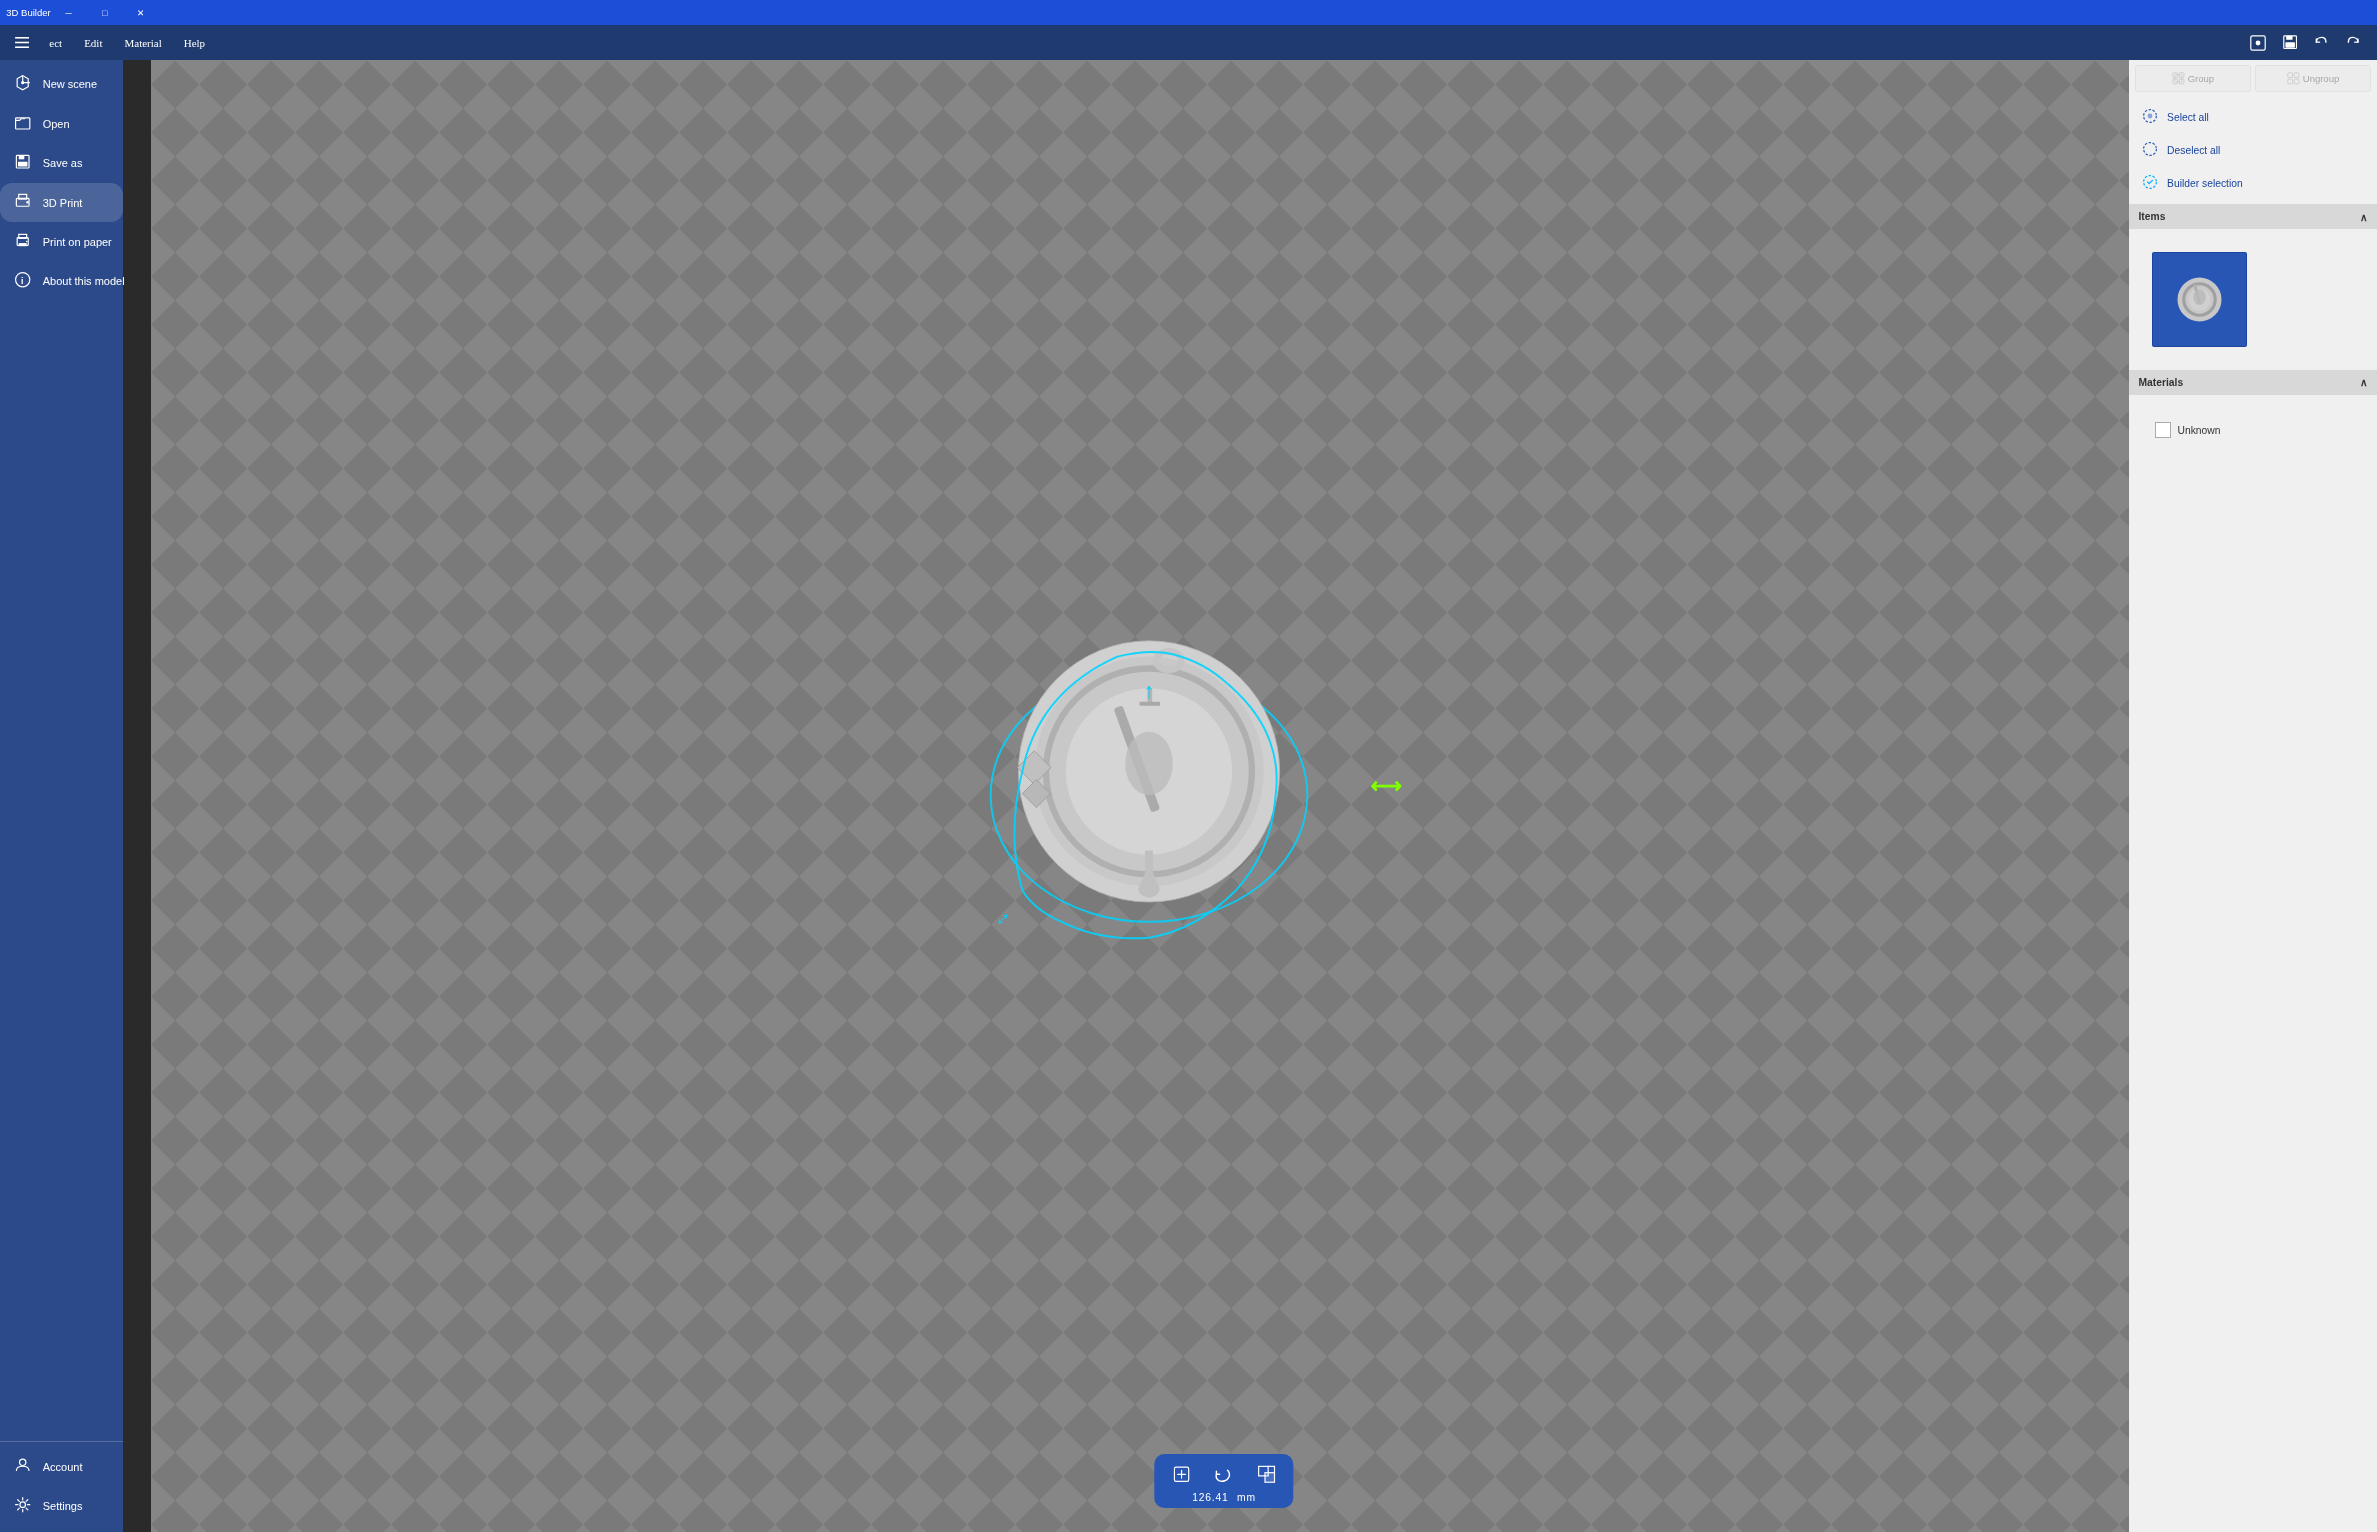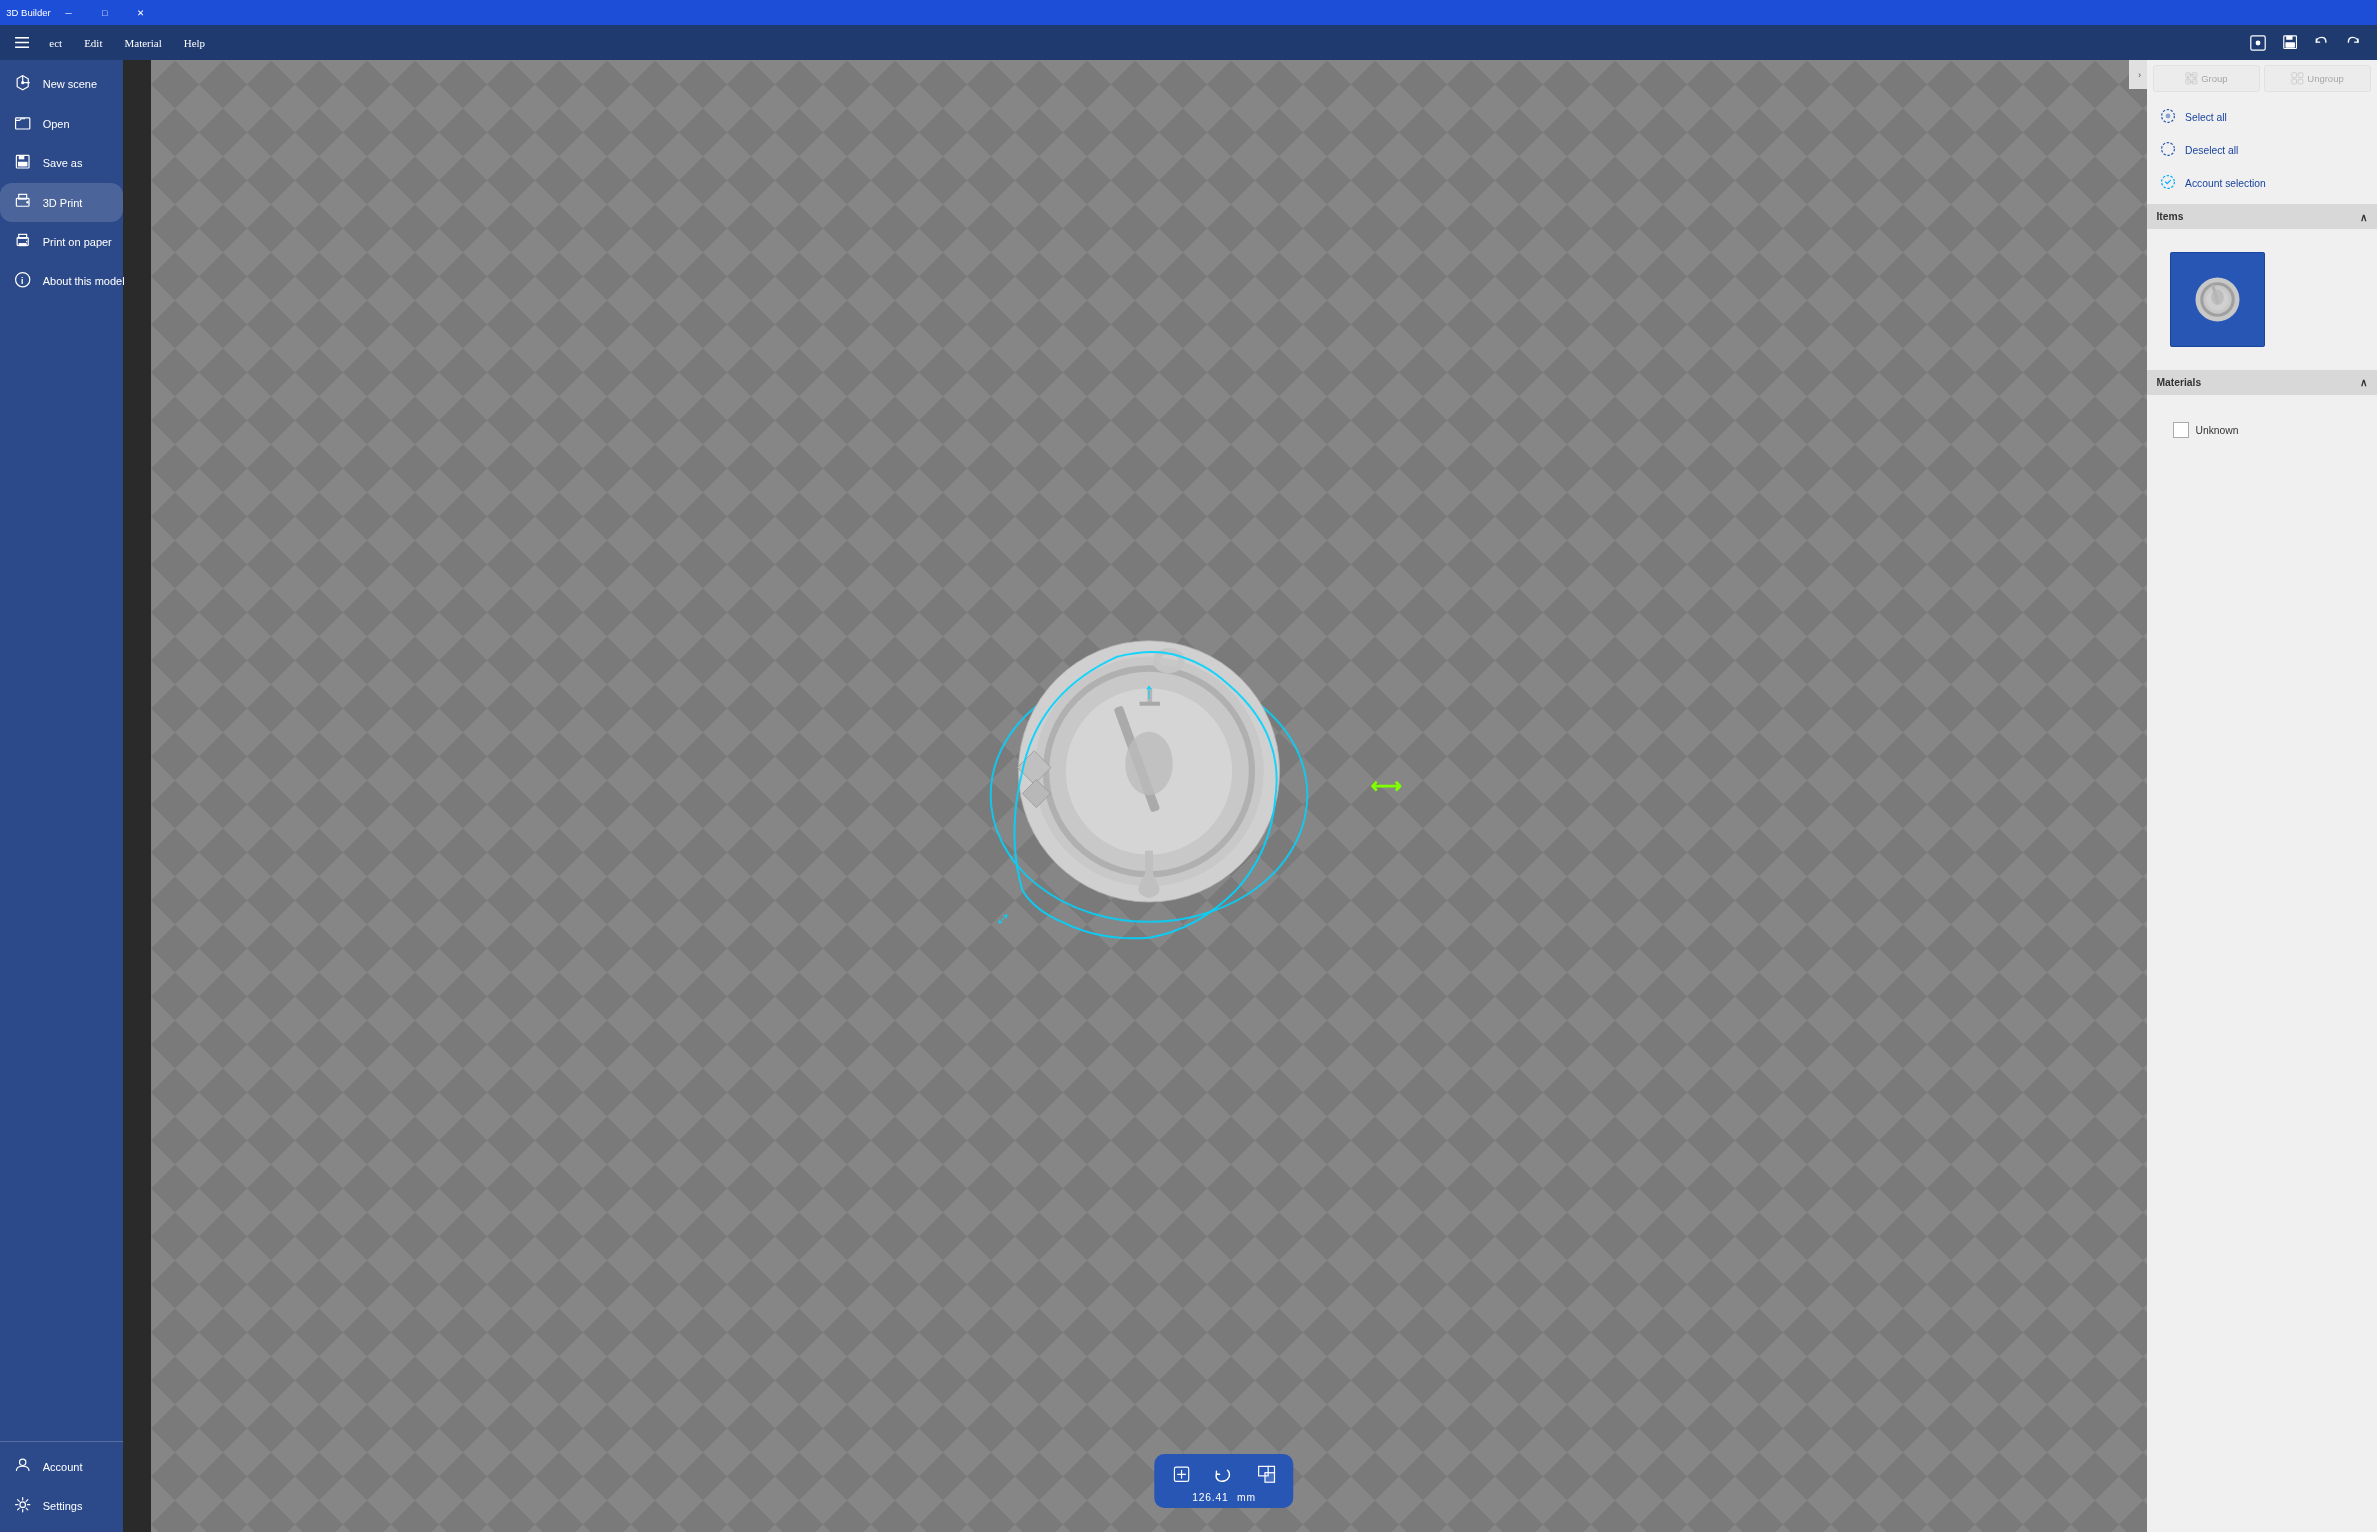--- a/index.html
+++ b/index.html
@@ -93,21 +93,21 @@
     }
     .bottom-toolbar-icons { display: flex; gap: 14.3px; align-items: center; }
     .bottom-toolbar-icon {
       color: white; font-size: 17.4px; cursor: pointer;
       width: 28.5px; height: 28.5px; display: flex; align-items: center; justify-content: center;
     }
     .bottom-toolbar-label { color: white; font-size: 10.3px; letter-spacing: 0.8px; }
 
     
     #panel-right {
-      position: absolute; top: 60px; right: 0; width: 230px; bottom: 0;
+      position: absolute; top: 60px; right: 0; width: 248px; bottom: 0;
       background: #f0f0f0; overflow-y: auto;
     }
 
     
     #panel-toggle {
       position: absolute; top: 60px; right: 227px; width: 20.6px; height: 28.5px;
       background: #e0e0e0; border: none; cursor: pointer;
       display: flex; align-items: center; justify-content: center;
       font-size: 9.5px; color: #555;
     }
@@ -426,21 +426,21 @@
       </span>
       <span>Deselect all</span>
     </div>
     <div class="select-tool-item">
       <span class="select-tool-icon">
         <svg width="16" height="16" viewBox="0 0 20 20" fill="none">
           <circle cx="10" cy="10" r="8" stroke="#00aaff" stroke-width="1.5" stroke-dasharray="3 2"></circle>
           <path d="M7 10 L9 12 L13 8" stroke="#00aaff" stroke-width="1.5" stroke-linecap="round" stroke-linejoin="round"></path>
         </svg>
       </span>
-      <span>Account selection</span>
+      <span>Builder selection</span>
     </div>
   </div>
 
   <div class="panel-section-header">
     <span>Items</span>
     <span>∧</span>
   </div>
   <div class="panel-section-content">
     <div class="items-grid">
       <div class="item-card">

